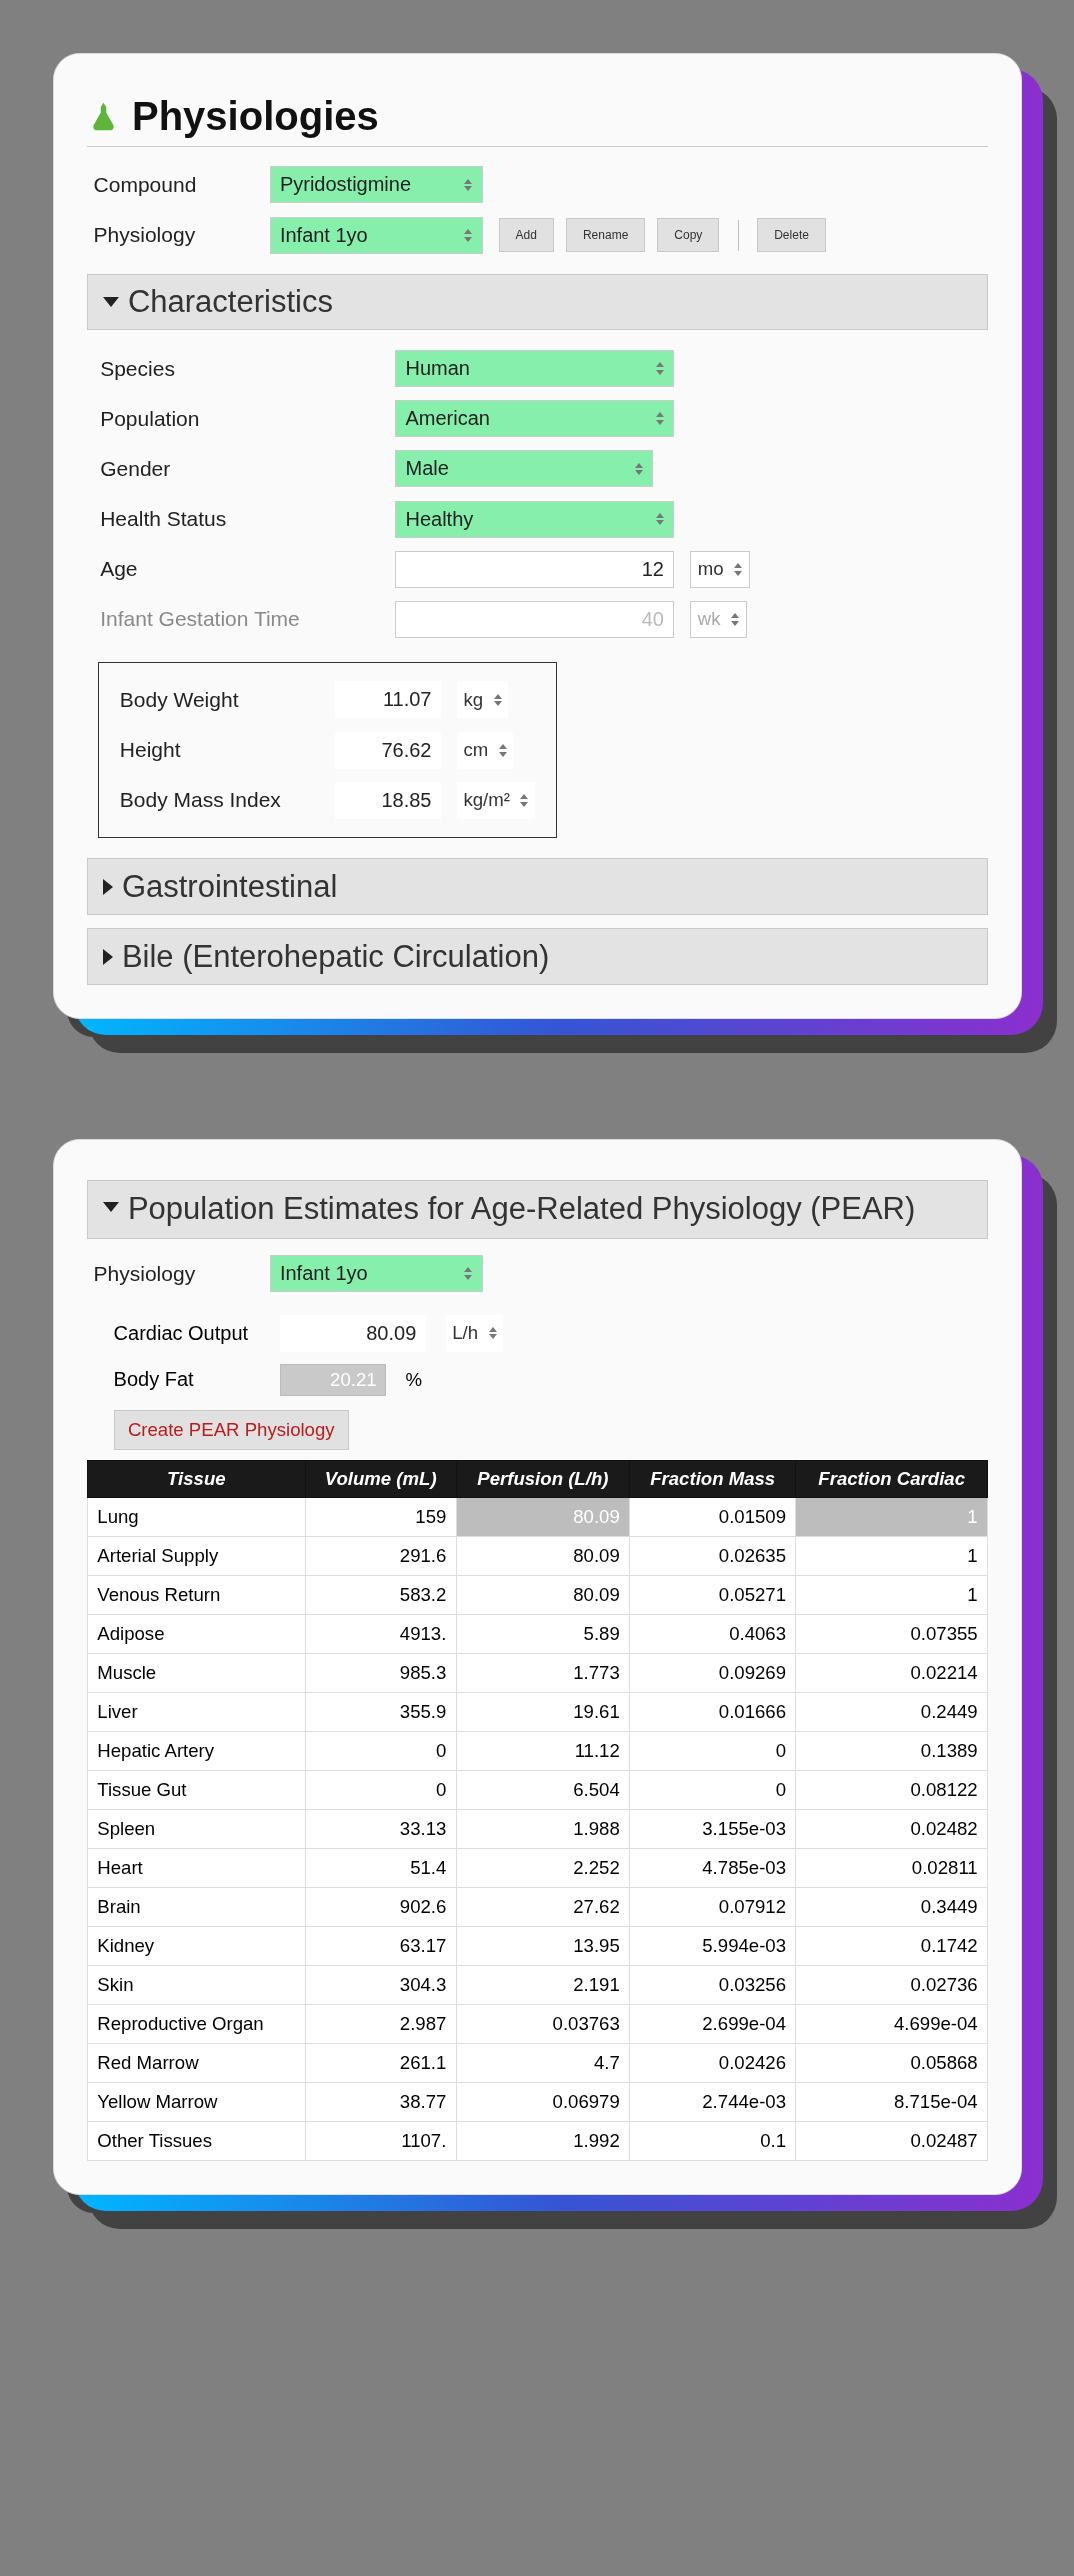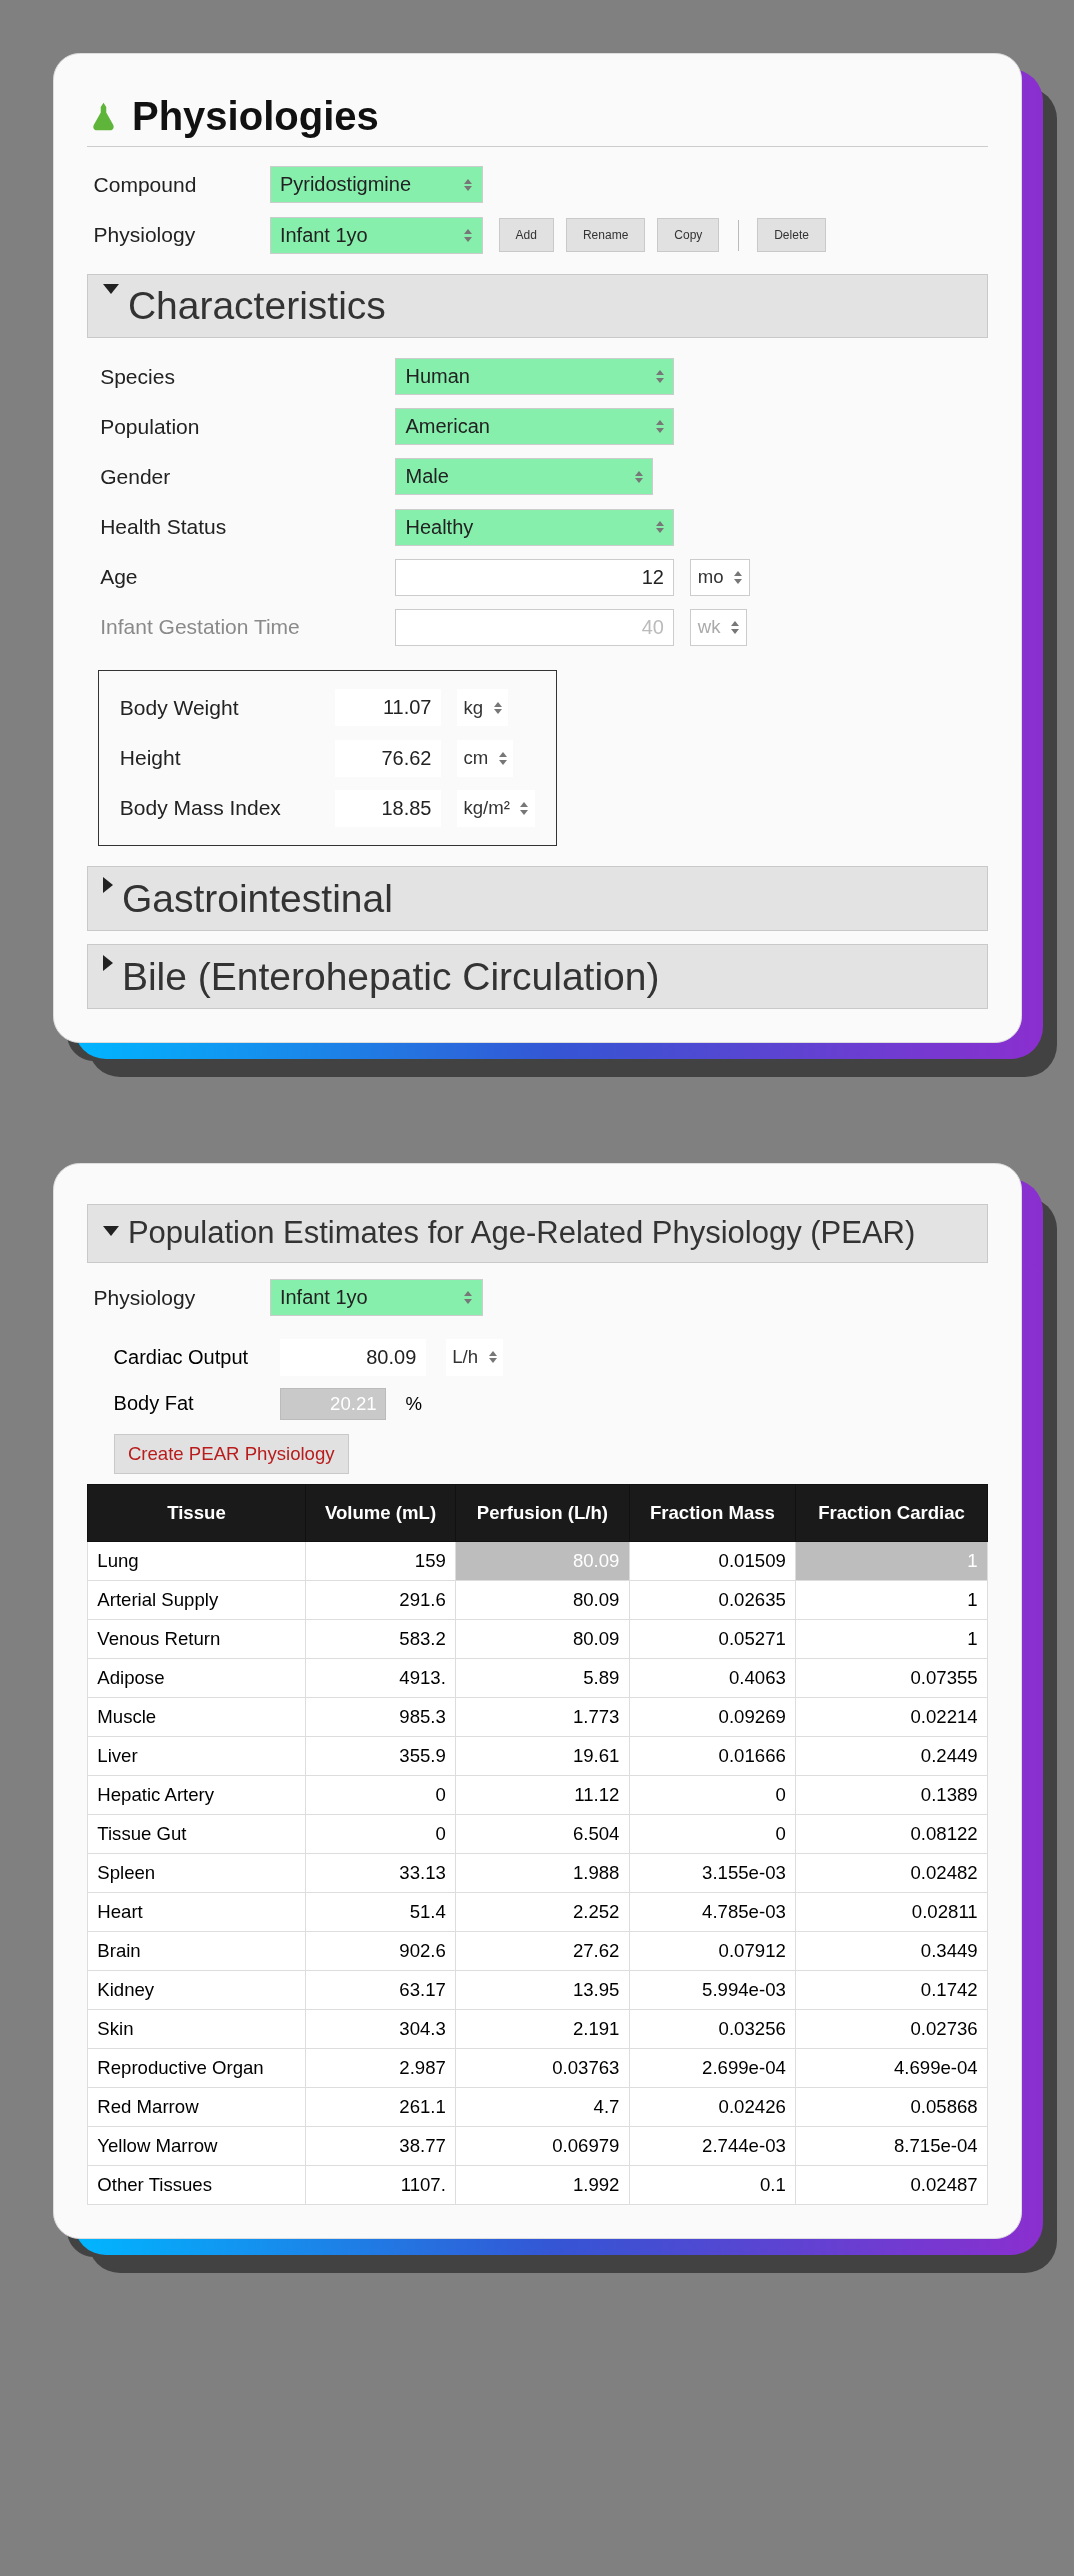--- a/index.html
+++ b/index.html
@@ -28,22 +28,22 @@
     padding:40px 33px 33px 33px;
   }
   .panel-title-row { display:flex; align-items:center; gap:12px; border-bottom:0.7px solid #ccc; padding-bottom:6.6px; margin-bottom:13.3px;}
   .panel-title-row h1 { margin:0; font-size:40px; font-weight:700; color:#111;}
   .coat-icon svg { width:33px; height:33px; display:block; }
 
   .section-hdr {
     background:#e3e3e3;
     border:0.7px solid #c9c9c9;
     padding:9.3px 14.6px;
-    display:flex; gap:9.3px;
-    font-size:39px;
+    display:flex; align-items:center; gap:9.3px;
+    font-size:31px;
     color:#333;
     margin-top:13.3px;
   }
   .section-hdr.small { font-size:31px; }
   .caret { width:0;height:0;border-left:8px solid transparent;border-right:8px solid transparent;border-top:10.6px solid #222; }
   .caret.right { border-top:8px solid transparent;border-bottom:8px solid transparent;border-left:10.6px solid #222; border-right:none; width:0;height:0;}
   .form-row { display:flex; align-items:center; gap:16px; padding:6.6px 6.6px; }
   .form-label { width:160px; font-size:21px; color:#222; }
   .form-label.muted { color:#8a8a8a; }
   .select {
@@ -61,21 +61,21 @@
     font-size:20px; color:#222;
   }
   .numinput.disabled { color:#bbb; border-color:#ccc; }
   .btn { background:#e1e1e1; border:0.7px solid #c9c9c9; padding:9.3px 16px; font-size:12px; color:#333; }
   .btn-row { display:flex; gap:12px; align-items:center; }
   .vrule { width:0.7px; height:31px; background:#bbb; margin:0 6.6px;}
   .subbox { border:1.3px solid #333; padding:12px 14.6px; margin:17.3px 4px 6.6px 4px; display:inline-block;}
   .unit-select { border:0.7px solid #ccc; background:#fff; height:37px; padding:0 6.6px; display:flex; align-items:center; gap:5.3px; font-size:18.6px; color:#333;}
   .unit-select.disabled { color:#aaa; }
   .tbl { width:100%; border-collapse:collapse; margin-top:9.3px; font-size:18.6px;}
-  .tbl thead th { background:#1a1a1a; color:#fff; font-weight:700; padding:17px 8px; text-align:center; border:0.7px solid #111;}
+  .tbl thead th { background:#1a1a1a; color:#fff; font-weight:700; padding:7px 8px; text-align:center; border:0.7px solid #111;font-style:italic;}
   .tbl td { border:0.7px solid #ddd; padding:8px 9.3px; background:#fff; }
   .tbl td:first-child { text-align:left; }
   .tbl td:not(:first-child) { text-align:right; }
   .tbl td.hl { background:#bdbdbd; color:#fff;}
   .ro-field { display:flex; align-items:center; justify-content:flex-end; background:#c9c9c9; color:#fff; height:32px; padding:0 8px; font-size:18.6px; border:0.7px solid #bbb;}
   .btn2 { background:#e1e1e1; border:0.7px solid #c9c9c9; padding:8px 13.3px; font-size:18.6px; color:#b91c1c; }
   .phys-sub { display:flex; align-items:center; gap:20px; margin:12px 0 2.7px 0;}
   .phys-sub .lbl { font-size:20px; width:146px;}
 </style>
 </head>

